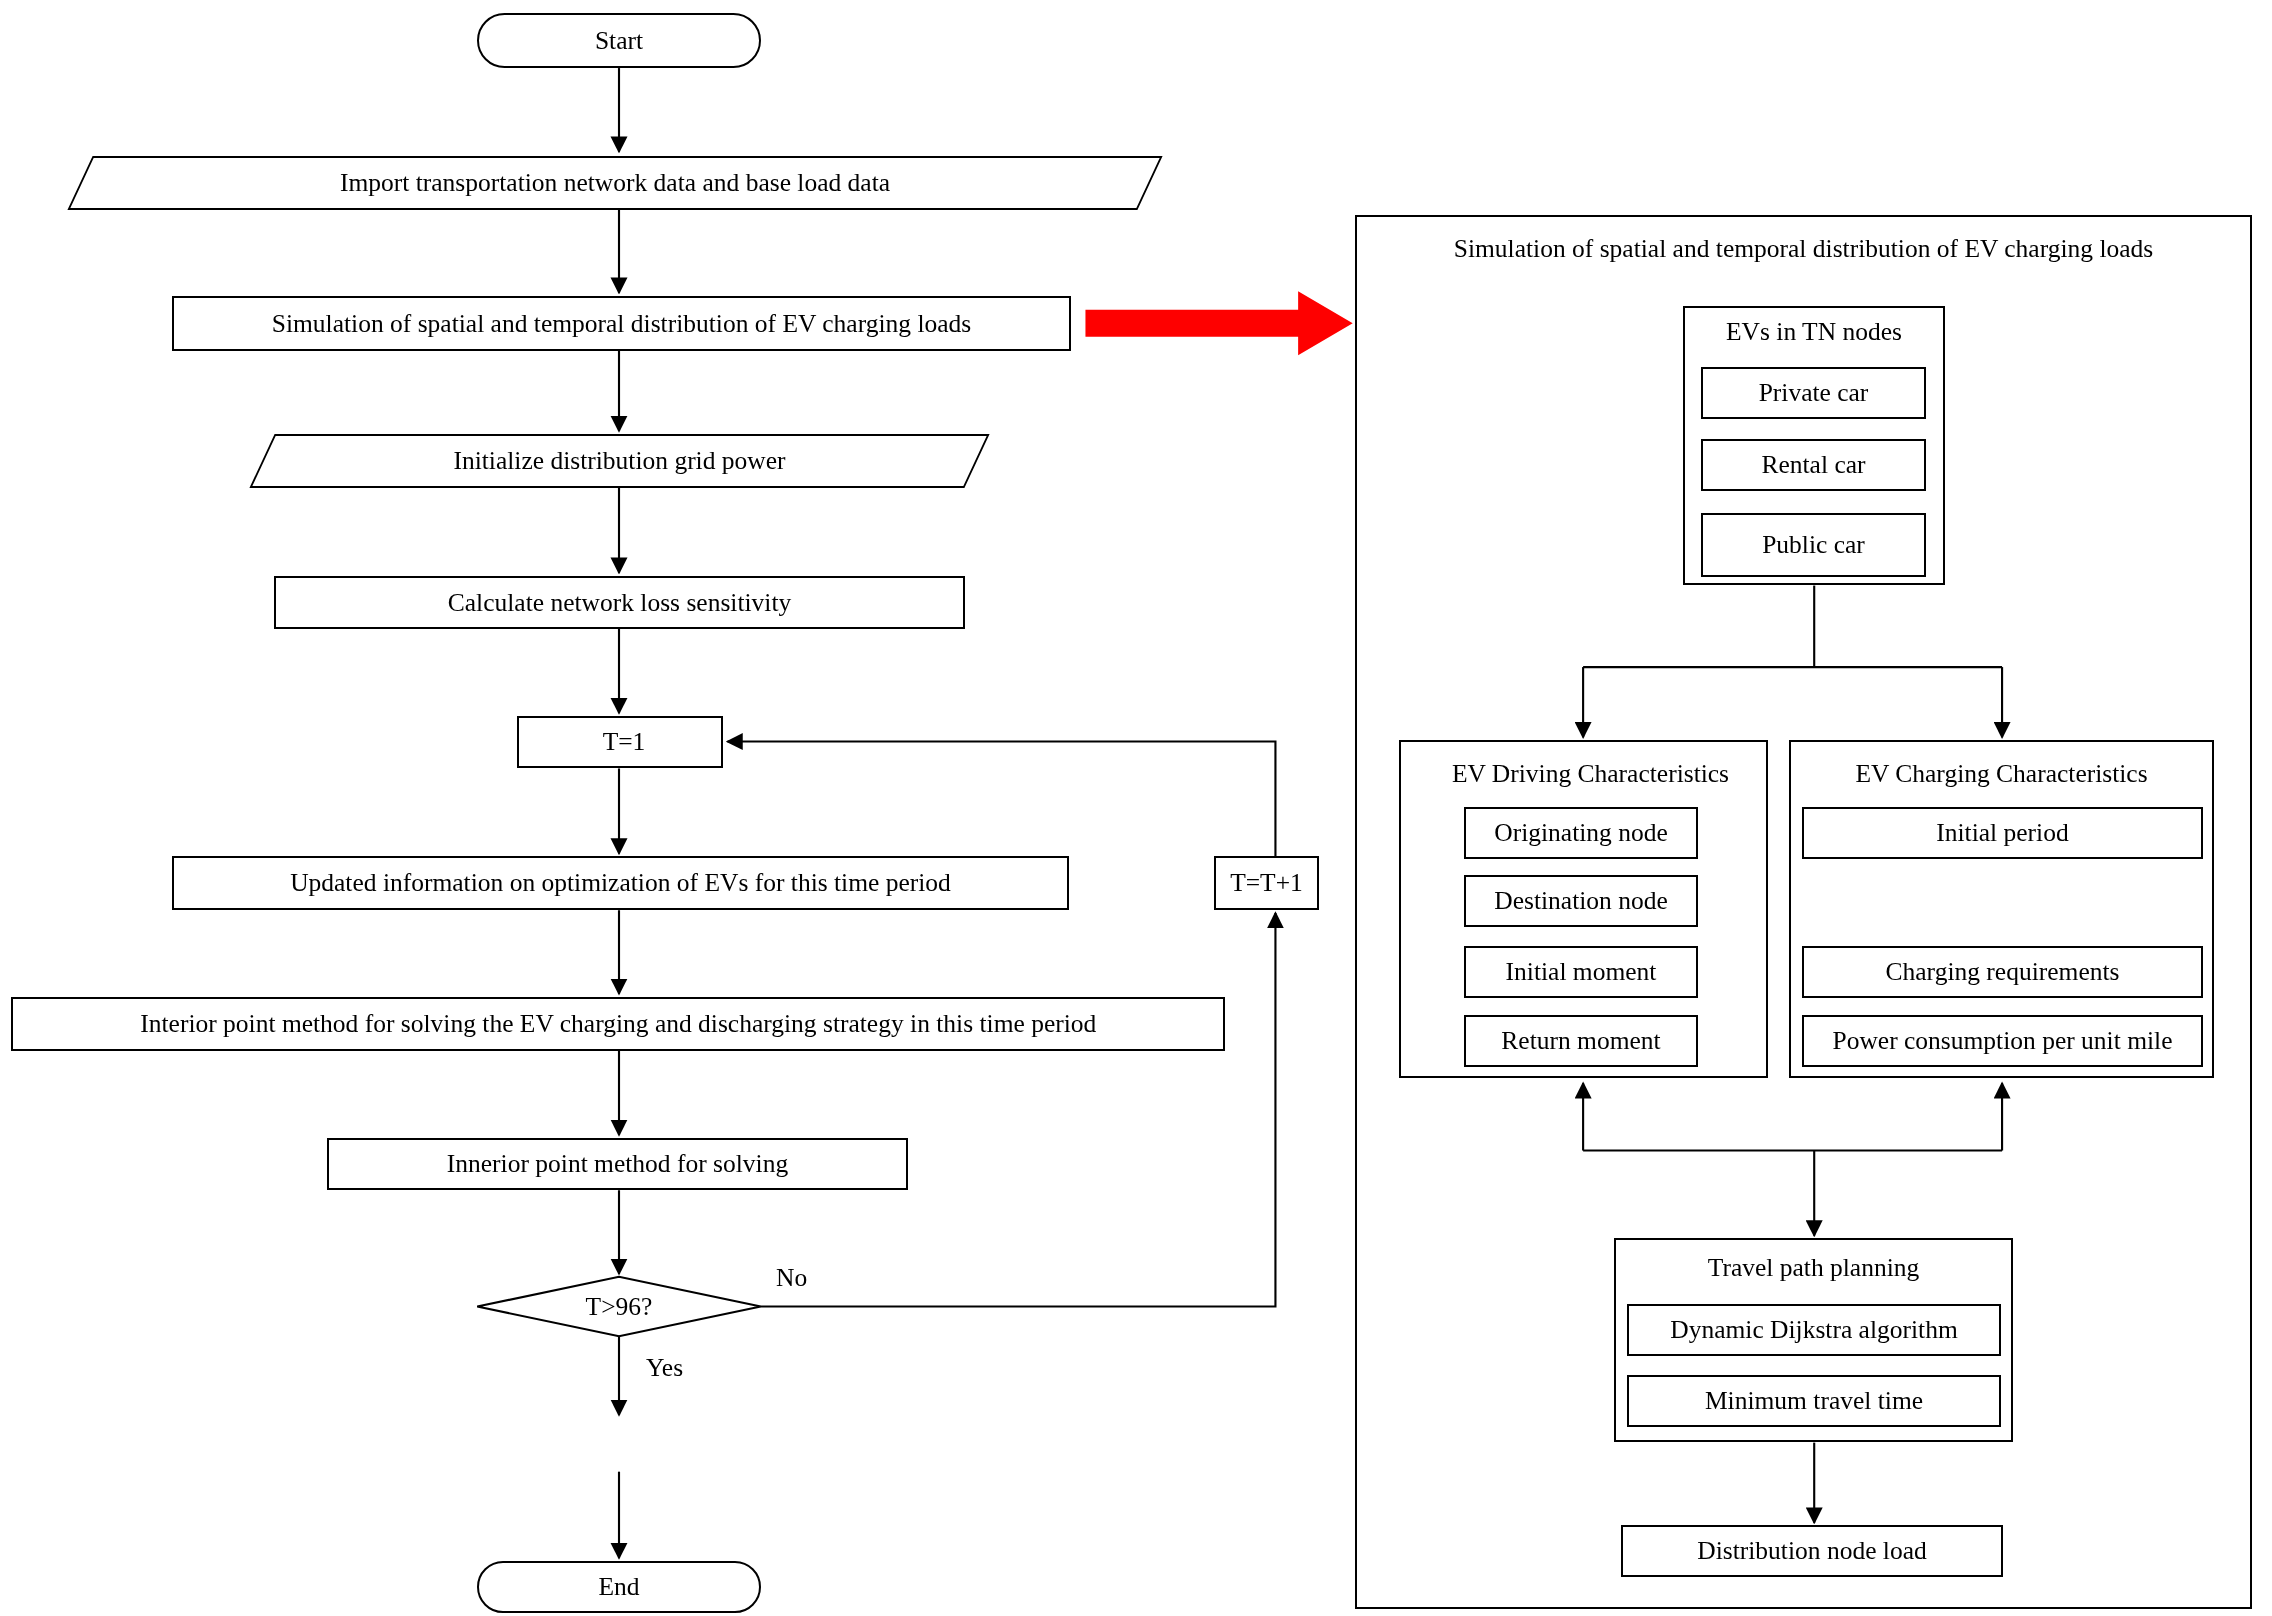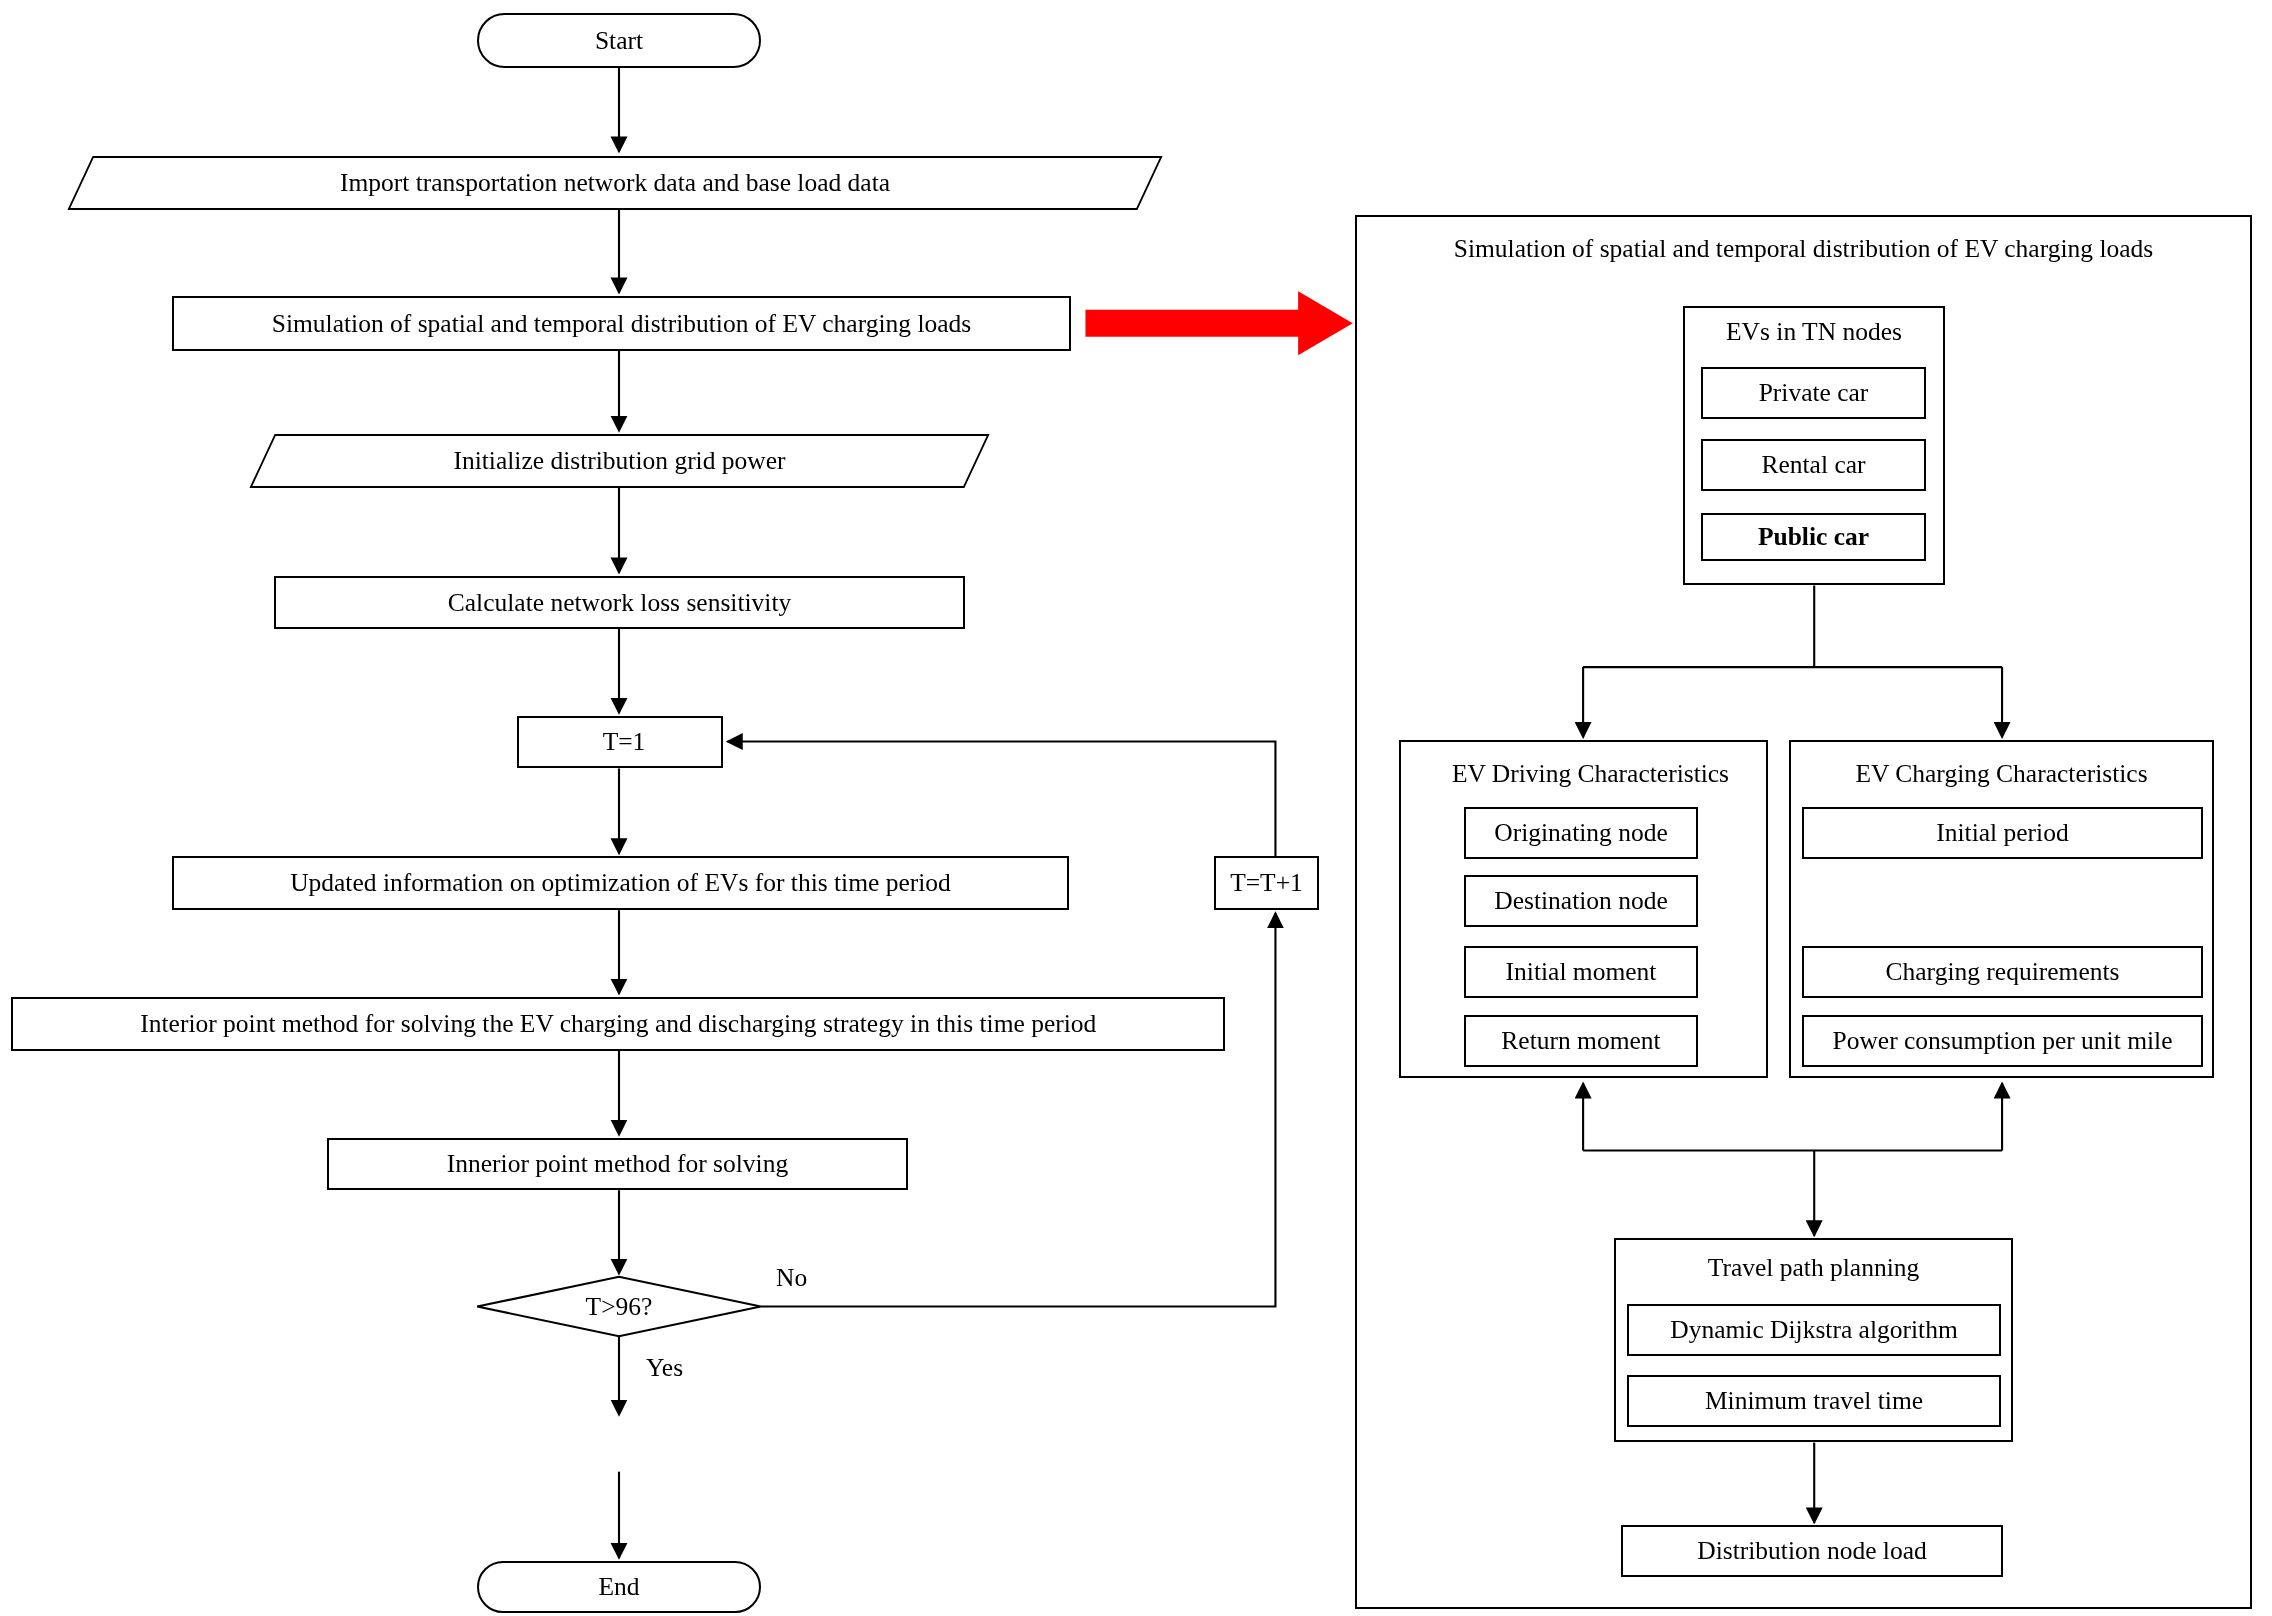--- a/index.html
+++ b/index.html
@@ -129,21 +129,21 @@
 
   <div class="group" style="left:1683px;top:306px;width:262px;height:279px;">
     <div class="group-label" style="top:8.5px;">EVs in TN nodes</div>
   </div>
   <div class="node rect" style="left:1701px;top:367px;width:225px;height:52px;">
     <span>Private car</span>
   </div>
   <div class="node rect" style="left:1701px;top:439px;width:225px;height:52px;">
     <span>Rental car</span>
   </div>
-  <div class="node rect" style="left:1701px;top:513px;width:225px;height:48px;font-weight:bold;">
+  <div class="node rect" style="left:1701px;top:513px;width:225px;height:64px;">
     <span>Public car</span>
   </div>
 
   <div class="group" style="left:1399px;top:740px;width:369px;height:338px;">
     <div class="group-label" style="top:17px;padding-left:14px;">EV Driving Characteristics</div>
   </div>
   <div class="node rect" style="left:1464px;top:807px;width:234px;height:52px;">
     <span>Originating node</span>
   </div>
   <div class="node rect" style="left:1464px;top:875px;width:234px;height:52px;">

